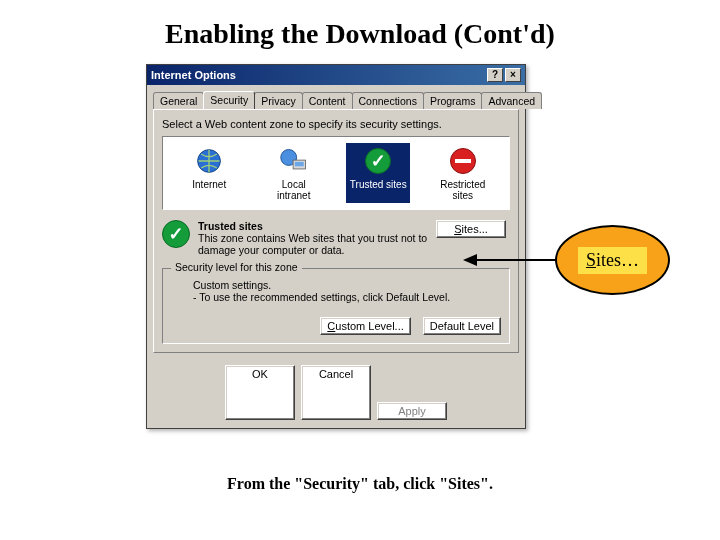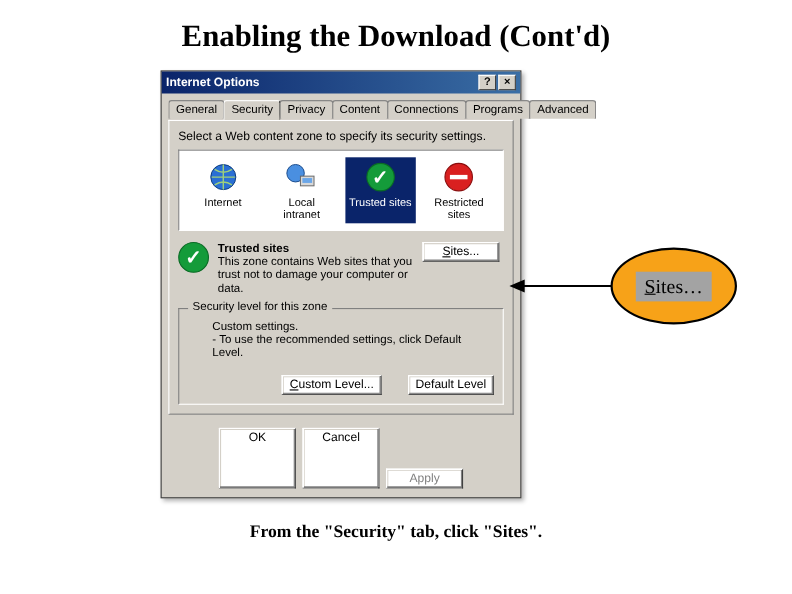--- a/index.html
+++ b/index.html
@@ -14,21 +14,21 @@
   .slide-title {
     text-align: center;
     font-size: 28px;
     font-weight: bold;
     margin: 18px 0 10px 0;
   }
   .dialog {
     position: absolute;
     left: 146px;
     top: 64px;
-    width: 328px;
+    width: 380px;
     font-family: Tahoma, "MS Sans Serif", sans-serif;
     font-size: 11px;
     background: #d4d0c8;
     border: 1px solid #404040;
     box-shadow: 2px 2px 4px rgba(0,0,0,0.3);
   }
   .titlebar {
     background: linear-gradient(to right, #0a246a, #3a6ea5);
     color: #fff;
     font-weight: bold;
@@ -50,21 +50,21 @@
     text-align: center;
     color: #000;
     font-family: Tahoma, sans-serif;
     cursor: default;
   }
   .tabs {
     display: flex;
     padding: 6px 6px 0 6px;
     gap: 0;
     font-size: 10.5px;
-    align-items: flex-start;
+    align-items: center;
   }
   .tab {
     padding: 2px 6px;
     background: #d4d0c8;
     border: 1px solid #808080;
     border-bottom: none;
     border-top-left-radius: 3px;
     border-top-right-radius: 3px;
     margin-right: -1px;
     position: relative;
@@ -145,42 +145,42 @@
   .group-label {
     position: absolute;
     top: -8px; left: 8px;
     background: #d4d0c8;
     padding: 0 4px;
     font-size: 10.5px;
   }
   .custom-block { margin-left: 22px; font-size: 10.5px; }
   .custom-block .head { font-weight: bold; }
   .level-btns {
-    display: flex; justify-content: flex-end; gap: 24px; margin-top: 14px;
+    display: flex; justify-content: flex-end; gap: 12px; margin-top: 14px;
   }
   .dialog-btns {
     display: flex; justify-content: center; gap: 6px;
     padding: 6px 8px 8px 8px;
   }
   .callout {
     position: absolute;
     left: 555px;
     top: 225px;
     width: 115px;
     height: 70px;
   }
   .ellipse {
     width: 100%; height: 100%;
     background: #f7a218;
     border: 2px solid #000;
     border-radius: 50%;
     display: flex; align-items: center; justify-content: center;
   }
   .callout-label {
-    background: #a3a3a3;
+    background: #fde047;
     font-family: "Times New Roman", serif;
     font-size: 18px;
     padding: 3px 8px;
     text-align: center;
   }
   .arrow {
     position: absolute;
     left: 463px;
     top: 252px;
     width: 94px;

